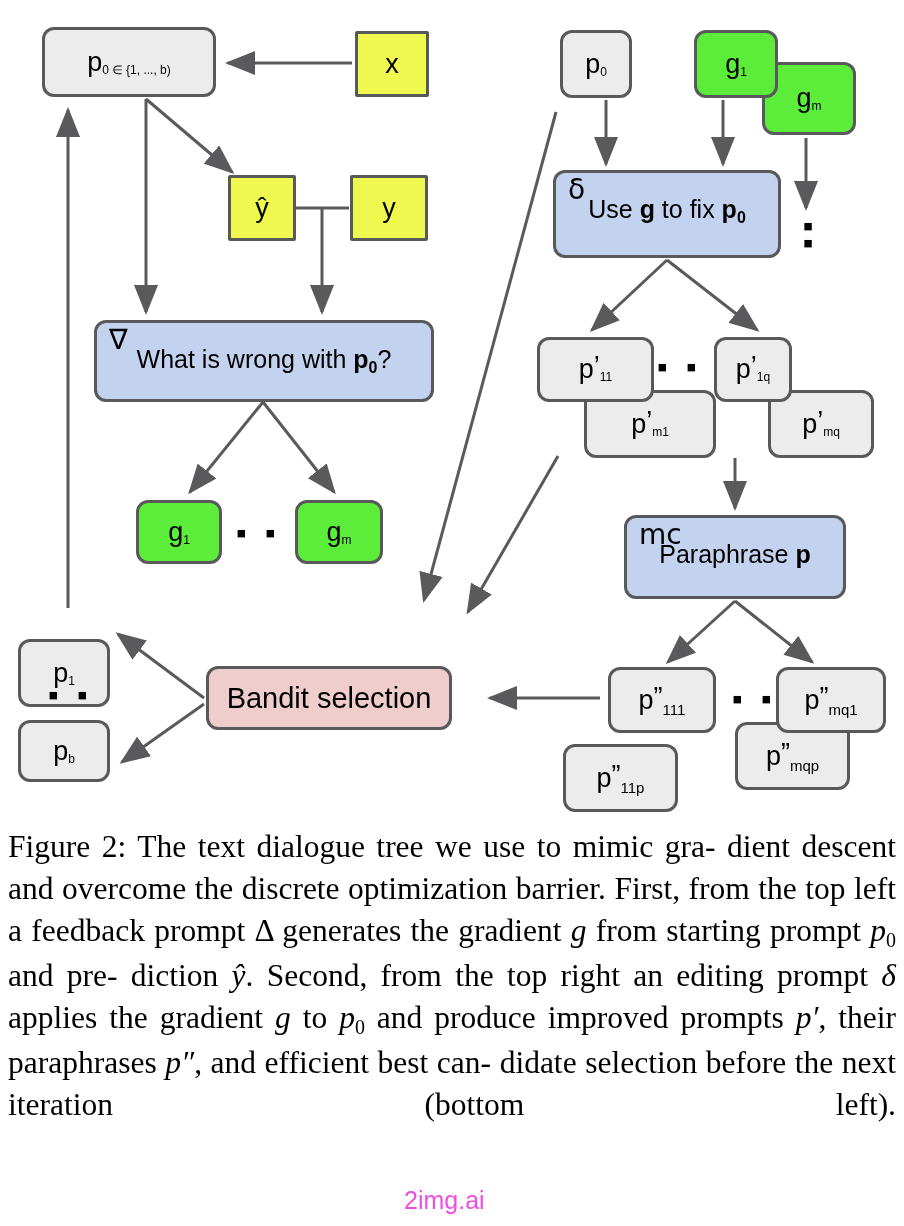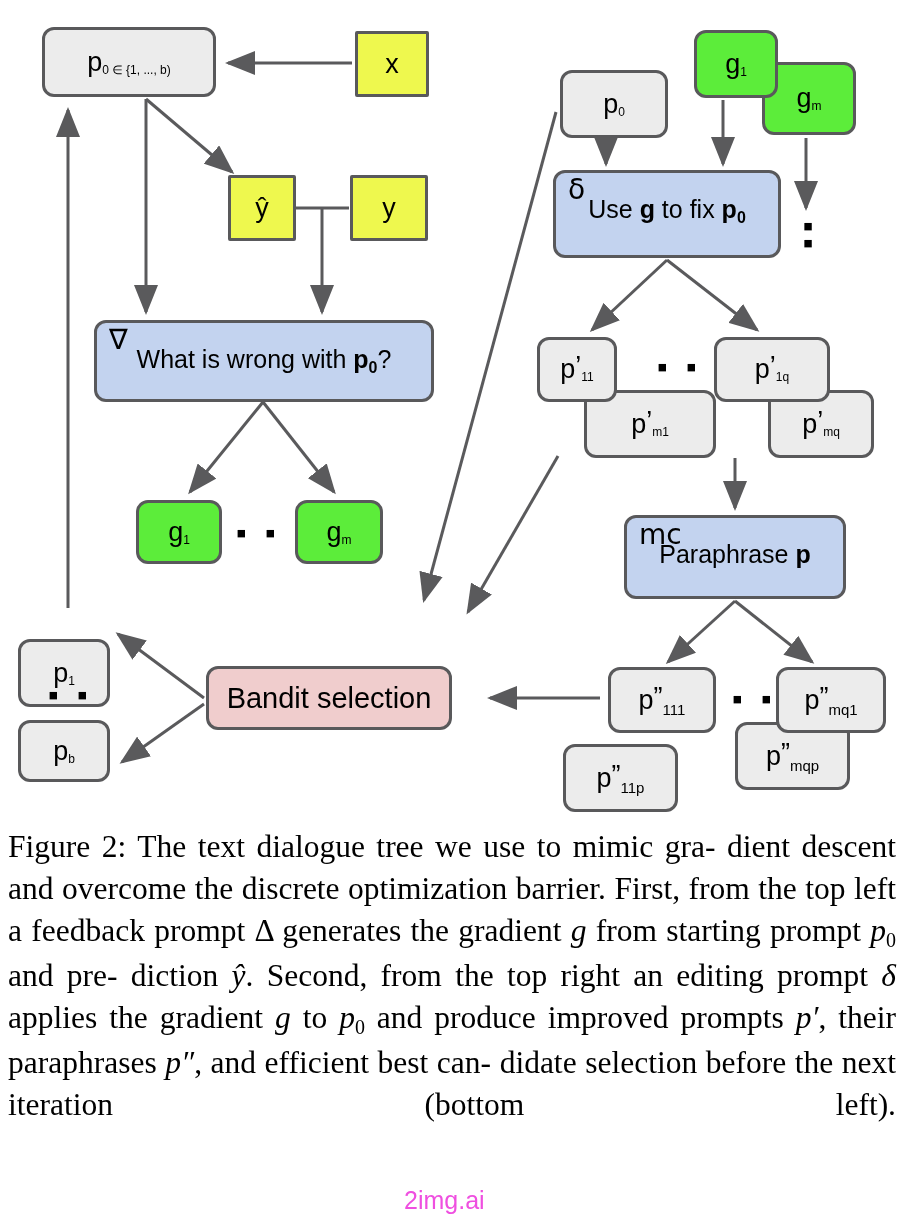--- a/index.html
+++ b/index.html
@@ -164,21 +164,21 @@
   <div class="dots" style="left:48px;top:680px;">▪ ▪</div>
 
   <div class="node rounded grey" style="left:18px;top:720px;width:92px;height:62px;border-radius:12px;">
     <span class="lbl"><span>p</span><sub>b</sub></span>
   </div>
 
   <div class="node rounded pink" style="left:206px;top:666px;width:246px;height:64px;">
     <span class="plain-txt">Bandit selection</span>
   </div>
 
-  <div class="node rounded grey" style="left:560px;top:30px;width:108px;height:68px;margin-top:40px;">
+  <div class="node rounded grey" style="left:560px;top:30px;width:72px;height:68px;">
     <span class="lbl"><span>p</span><sub>0</sub></span>
   </div>
 
   <div class="node rounded green" style="left:762px;top:62px;width:94px;height:73px;z-index:1;">
     <span class="lbl"><span>g</span><sub>m</sub></span>
   </div>
 
   <div class="node rounded green" style="left:694px;top:30px;width:84px;height:68px;z-index:2;">
     <span class="lbl"><span>g</span><sub>1</sub></span>
   </div>
@@ -188,31 +188,31 @@
     <div class="prompt-txt"><span>Use </span><b>g</b><span> to fix </span><b><span>p</span><sub>0</sub></b></div>
   </div>
 
   <div class="vdots" style="left:798px;top:218px;width:20px;white-space:pre;">▪
 ▪</div>
 
   <div class="node rounded grey" style="left:584px;top:390px;width:132px;height:68px;z-index:1;">
     <span class="lbl"><span>p</span><span class="prime">’</span><sub>m1</sub></span>
   </div>
 
-  <div class="node rounded grey" style="left:537px;top:337px;width:80px;height:65px;z-index:2;">
+  <div class="node rounded grey" style="left:537px;top:337px;width:117px;height:65px;z-index:2;">
     <span class="lbl"><span>p</span><span class="prime">’</span><sub>11</sub></span>
   </div>
 
   <div class="dots" style="left:657px;top:352px;">▪ ▪</div>
 
   <div class="node rounded grey" style="left:768px;top:390px;width:106px;height:68px;z-index:1;">
     <span class="lbl"><span>p</span><span class="prime">’</span><sub>mq</sub></span>
   </div>
 
-  <div class="node rounded grey" style="left:714px;top:337px;width:116px;height:65px;z-index:2;">
+  <div class="node rounded grey" style="left:714px;top:337px;width:78px;height:65px;z-index:2;">
     <span class="lbl"><span>p</span><span class="prime">’</span><sub>1q</sub></span>
   </div>
 
   <div class="node rounded blue prompt-box" style="left:624px;top:515px;width:222px;height:84px;">
     <div class="prompt-sym">mc</div>
     <div class="prompt-txt"><span>Paraphrase </span><b>p</b></div>
   </div>
 
   <div class="node rounded grey" style="left:563px;top:744px;width:115px;height:68px;z-index:1;">
     <span class="lbl"><span>p</span><span class="prime">”</span><span class="tiny">11p</span></span>

